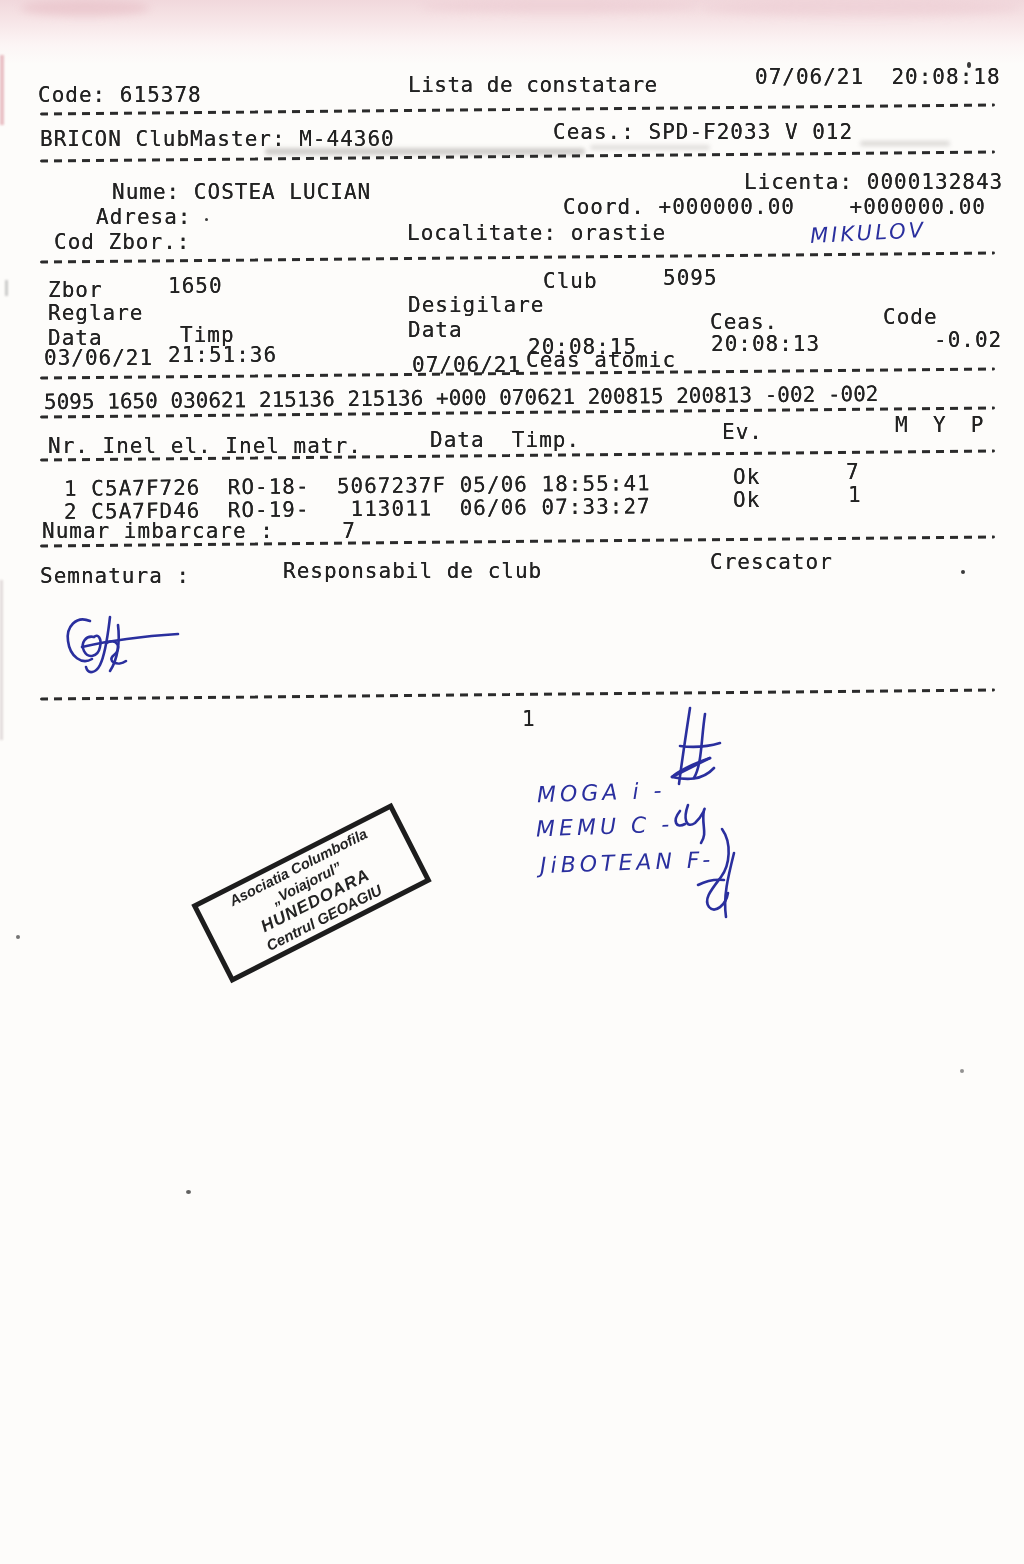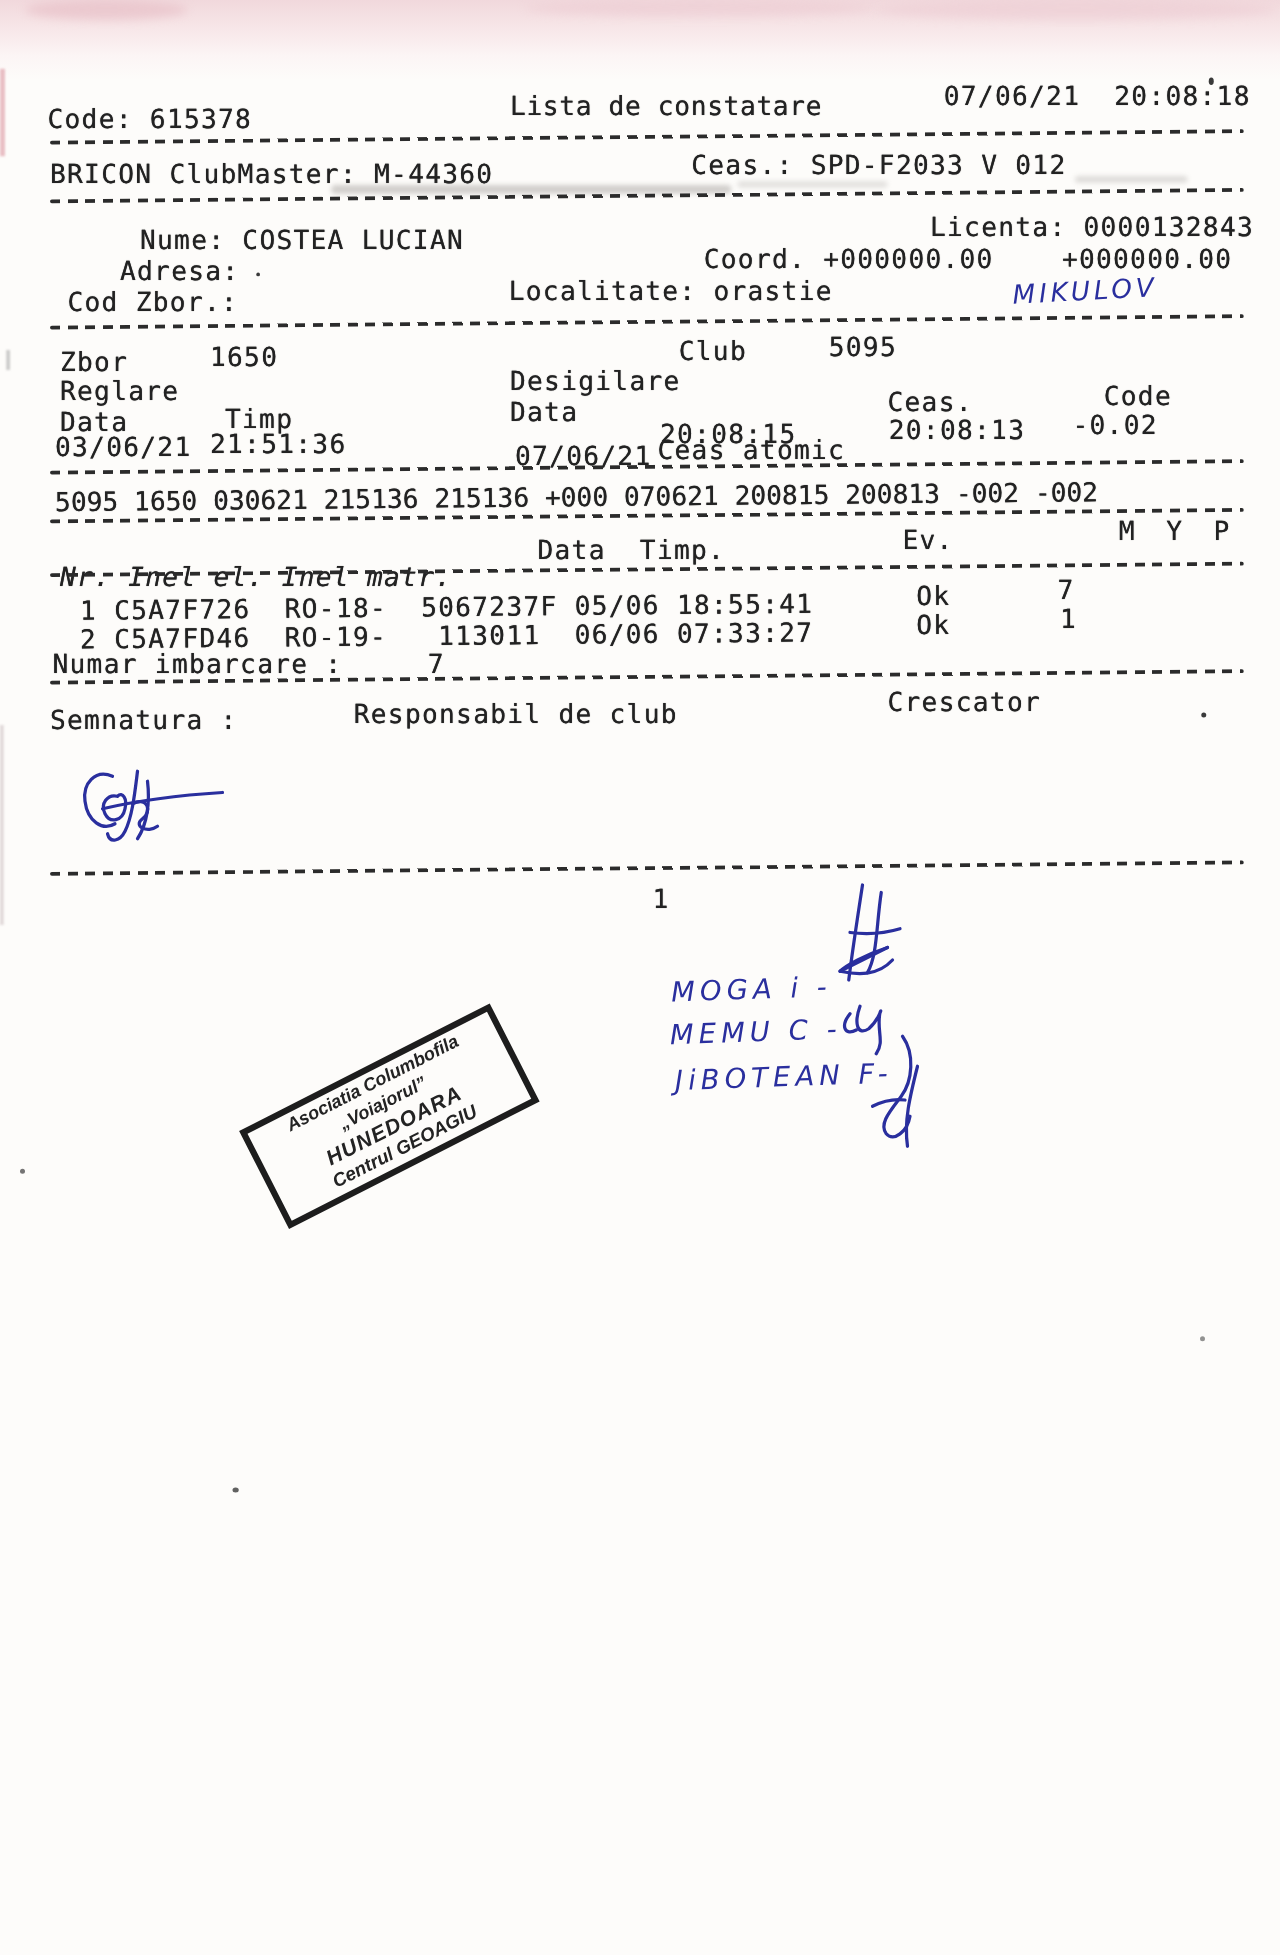--- a/index.html
+++ b/index.html
@@ -88,27 +88,27 @@
 <span class="t" style="left:180px;top:325px;">Timp</span>
 <span class="t" style="left:408px;top:320px;">Data</span>
 <span class="t" style="left:526px;top:315px;margin-top:35px;">Ceas atomic</span>
 <span class="t" style="left:710px;top:312px;">Ceas.</span>
 <span class="t" style="left:883px;top:307px;">Code</span>
 <span class="t" style="left:44px;top:348px;">03/06/21</span>
 <span class="t" style="left:168px;top:345px;">21:51:36</span>
 <span class="t" style="left:412px;top:340px;margin-top:15px;">07/06/21</span>
 <span class="t" style="left:528px;top:337px;">20:08:15</span>
 <span class="t" style="left:711px;top:334px;">20:08:13</span>
-<span class="t" style="left:858px;top:330px;">-0.02</span>
+<span class="t" style="left:934px;top:330px;">-0.02</span>
 <div class="dash" style="top:372px;"></div>
 
 <span class="t ls0 tilt" style="left:44px;top:388px;">5095 1650 030621 215136 215136 +000 070621 200815 200813 -002 -002</span>
 <div class="dash" style="top:411px;"></div>
 
-<span class="t" style="left:48px;top:452px;font-style:italic;">Nr. Inel el. Inel matr.</span>
+<span class="t" style="left:48px;top:436px;">Nr. Inel el. Inel matr.</span>
 <span class="t" style="left:430px;top:430px;">Data  Timp.</span>
 <span class="t" style="left:722px;top:422px;">Ev.</span>
 <span class="t ls0" style="left:895px;top:415px;text-align:right;">M  Y  P</span>
 <div class="dash" style="top:454px;"></div>
 
 <span class="t tilt" style="left:64px;top:476px;">1 C5A7F726  RO-18-  5067237F 05/06 18:55:41</span>
 <span class="t" style="left:733px;top:467px;">Ok</span>
 <span class="t" style="left:846px;top:462px;">7</span>
 <span class="t tilt" style="left:64px;top:499px;">2 C5A7FD46  RO-19-   113011  06/06 07:33:27</span>
 <span class="t" style="left:733px;top:490px;">Ok</span>

